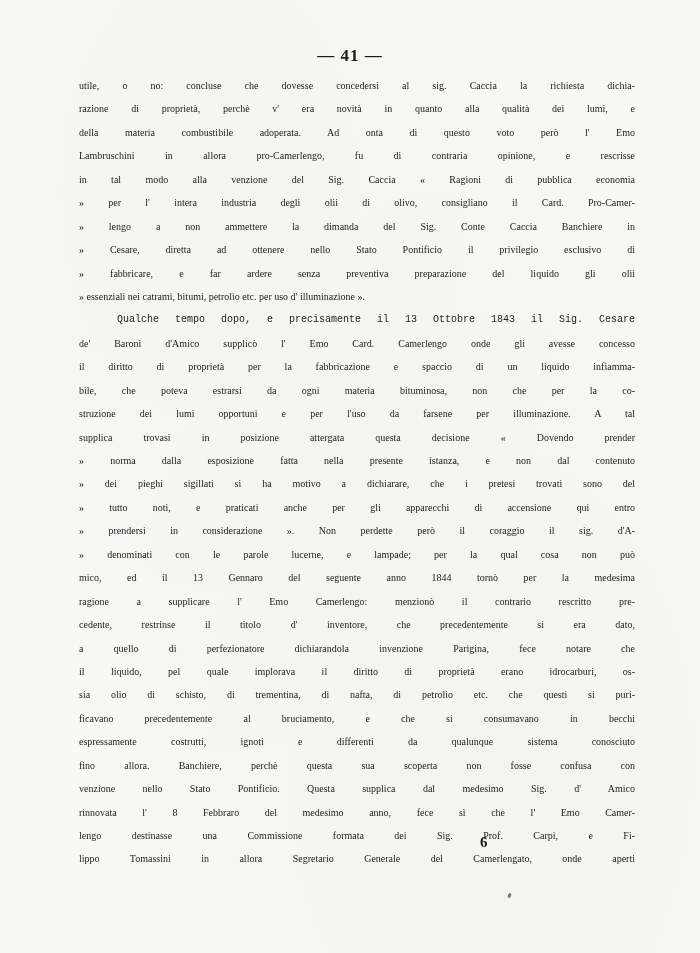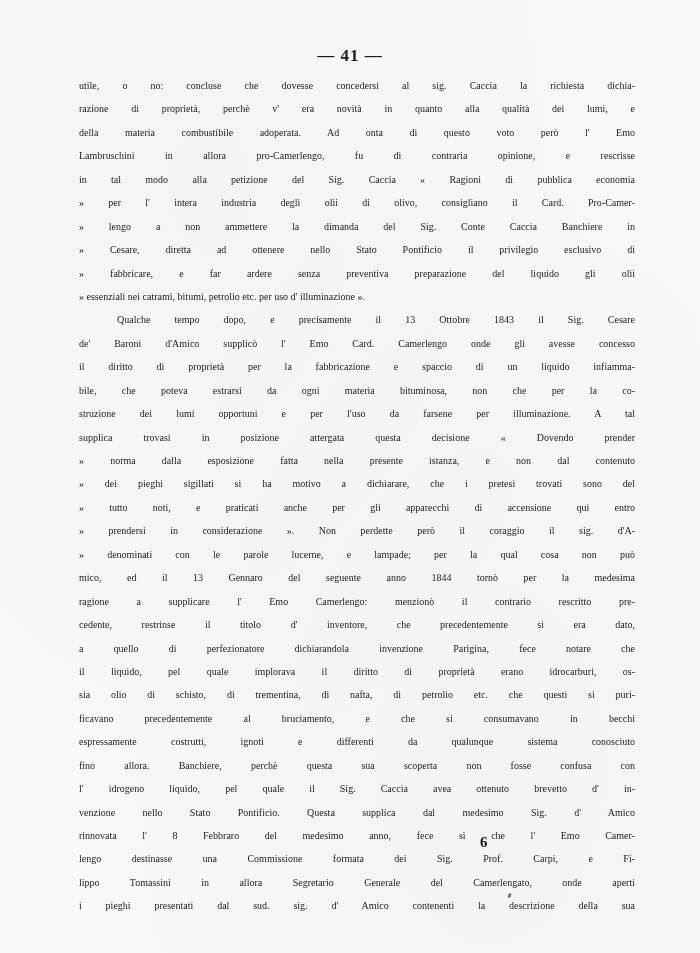--- a/index.html
+++ b/index.html
@@ -27,21 +27,21 @@
       position: absolute; left: 79px; top: 74px; width: 556px;
     }
     .line {
       height: 23.45px; line-height: 23.45px;
       font-size: 10px;
       white-space: nowrap;
       text-align: justify;
       text-align-last: justify;
       overflow: hidden;
     }
-    .line.indent { padding-left: 38px; }
+    .line.indent { padding-left: 38px; font-family: Liberation Mono, monospace; }
     .line.last { text-align-last: left; }
     .signature {
       position: absolute; top: 834px; left: 480px;
       font-size: 15px; font-weight: bold;
     }
     .speck {
       position: absolute; left: 508px; top: 893px;
       width: 3px; height: 5px; background: #777; border-radius: 50%;
       transform: rotate(25deg);
     }
@@ -50,21 +50,21 @@
 <body>
 
 <div class="page">
   <div class="running-head">— 41 —</div>
 
   <div class="body-text">
     <div class="line">utile, o no: concluse che dovesse concedersi al sig. Caccia la richiesta dichia-</div>
     <div class="line">razione di proprietà, perchè v' era novità in quanto alla qualità dei lumi, e</div>
     <div class="line">della materia combustibile adoperata. Ad onta di questo voto però l' Emo</div>
     <div class="line">Lambruschini in allora pro-Camerlengo, fu di contraria opinione, e rescrisse</div>
-    <div class="line">in tal modo alla petizione del Sig. Caccia « Ragioni di pubblica economia</div>
+    <div class="line">in tal modo alla venzione del Sig. Caccia « Ragioni di pubblica economia</div>
     <div class="line">» per l' intera industria degli olii di olivo, consigliano il Card. Pro-Camer-</div>
     <div class="line">» lengo a non ammettere la dimanda del Sig. Conte Caccia Banchiere in</div>
     <div class="line">» Cesare, diretta ad ottenere nello Stato Pontificio il privilegio esclusivo di</div>
     <div class="line">» fabbricare, e far ardere senza preventiva preparazione del liquido gli olii</div>
     <div class="line last">» essenziali nei catrami, bitumi, petrolio etc. per uso d' illuminazione ».</div>
     <div class="line indent">Qualche tempo dopo, e precisamente il 13 Ottobre 1843 il Sig. Cesare</div>
     <div class="line">de' Baroni d'Amico supplicò l' Emo Card. Camerlengo onde gli avesse concesso</div>
     <div class="line">il diritto di proprietà per la fabbricazione e spaccio di un liquido infiamma-</div>
     <div class="line">bile, che poteva estrarsi da ogni materia bituminosa, non che per la co-</div>
     <div class="line">struzione dei lumi opportuni e per l'uso da farsene per illuminazione. A tal</div>
@@ -76,23 +76,21 @@
     <div class="line">» denominati con le parole lucerne, e lampade; per la qual cosa non può</div>
     <div class="line">mico, ed il 13 Gennaro del seguente anno 1844 tornò per la medesima</div>
     <div class="line">ragione a supplicare l' Emo Camerlengo: menzionò il contrario rescritto pre-</div>
     <div class="line">cedente, restrinse il titolo d' inventore, che precedentemente si era dato,</div>
     <div class="line">a quello di perfezionatore dichiarandola invenzione Parigina, fece notare che</div>
     <div class="line">il liquido, pel quale implorava il diritto di proprietà erano idrocarburi, os-</div>
     <div class="line">sia olio di schisto, di trementina, di nafta, di petrolio etc. che questi si puri-</div>
     <div class="line">ficavano precedentemente al bruciamento, e che si consumavano in becchi</div>
     <div class="line">espressamente costrutti, ignoti e differenti da qualunque sistema conosciuto</div>
     <div class="line">fino allora. Banchiere, perchè questa sua scoperta non fosse confusa con</div>
-    <div class="line">l' idrogeno liquido, pel quale il Sig. Caccia avea ottenuto brevetto d' in-</div>
     <div class="line">venzione nello Stato Pontificio. Questa supplica dal medesimo Sig. d' Amico</div>
     <div class="line">rinnovata l' 8 Febbraro del medesimo anno, fece sì che l' Emo Camer-</div>
     <div class="line">lengo destinasse una Commissione formata dei Sig. Prof. Carpi, e Fi-</div>
     <div class="line">lippo Tomassini in allora Segretario Generale del Camerlengato, onde aperti</div>
-    <div class="line">i pieghi presentati dal sud. sig. d' Amico contenenti la descrizione della sua</div>
   </div>
 
   <div class="signature">6</div>
   <div class="speck"></div>
 </div>
 
 </body></html>

